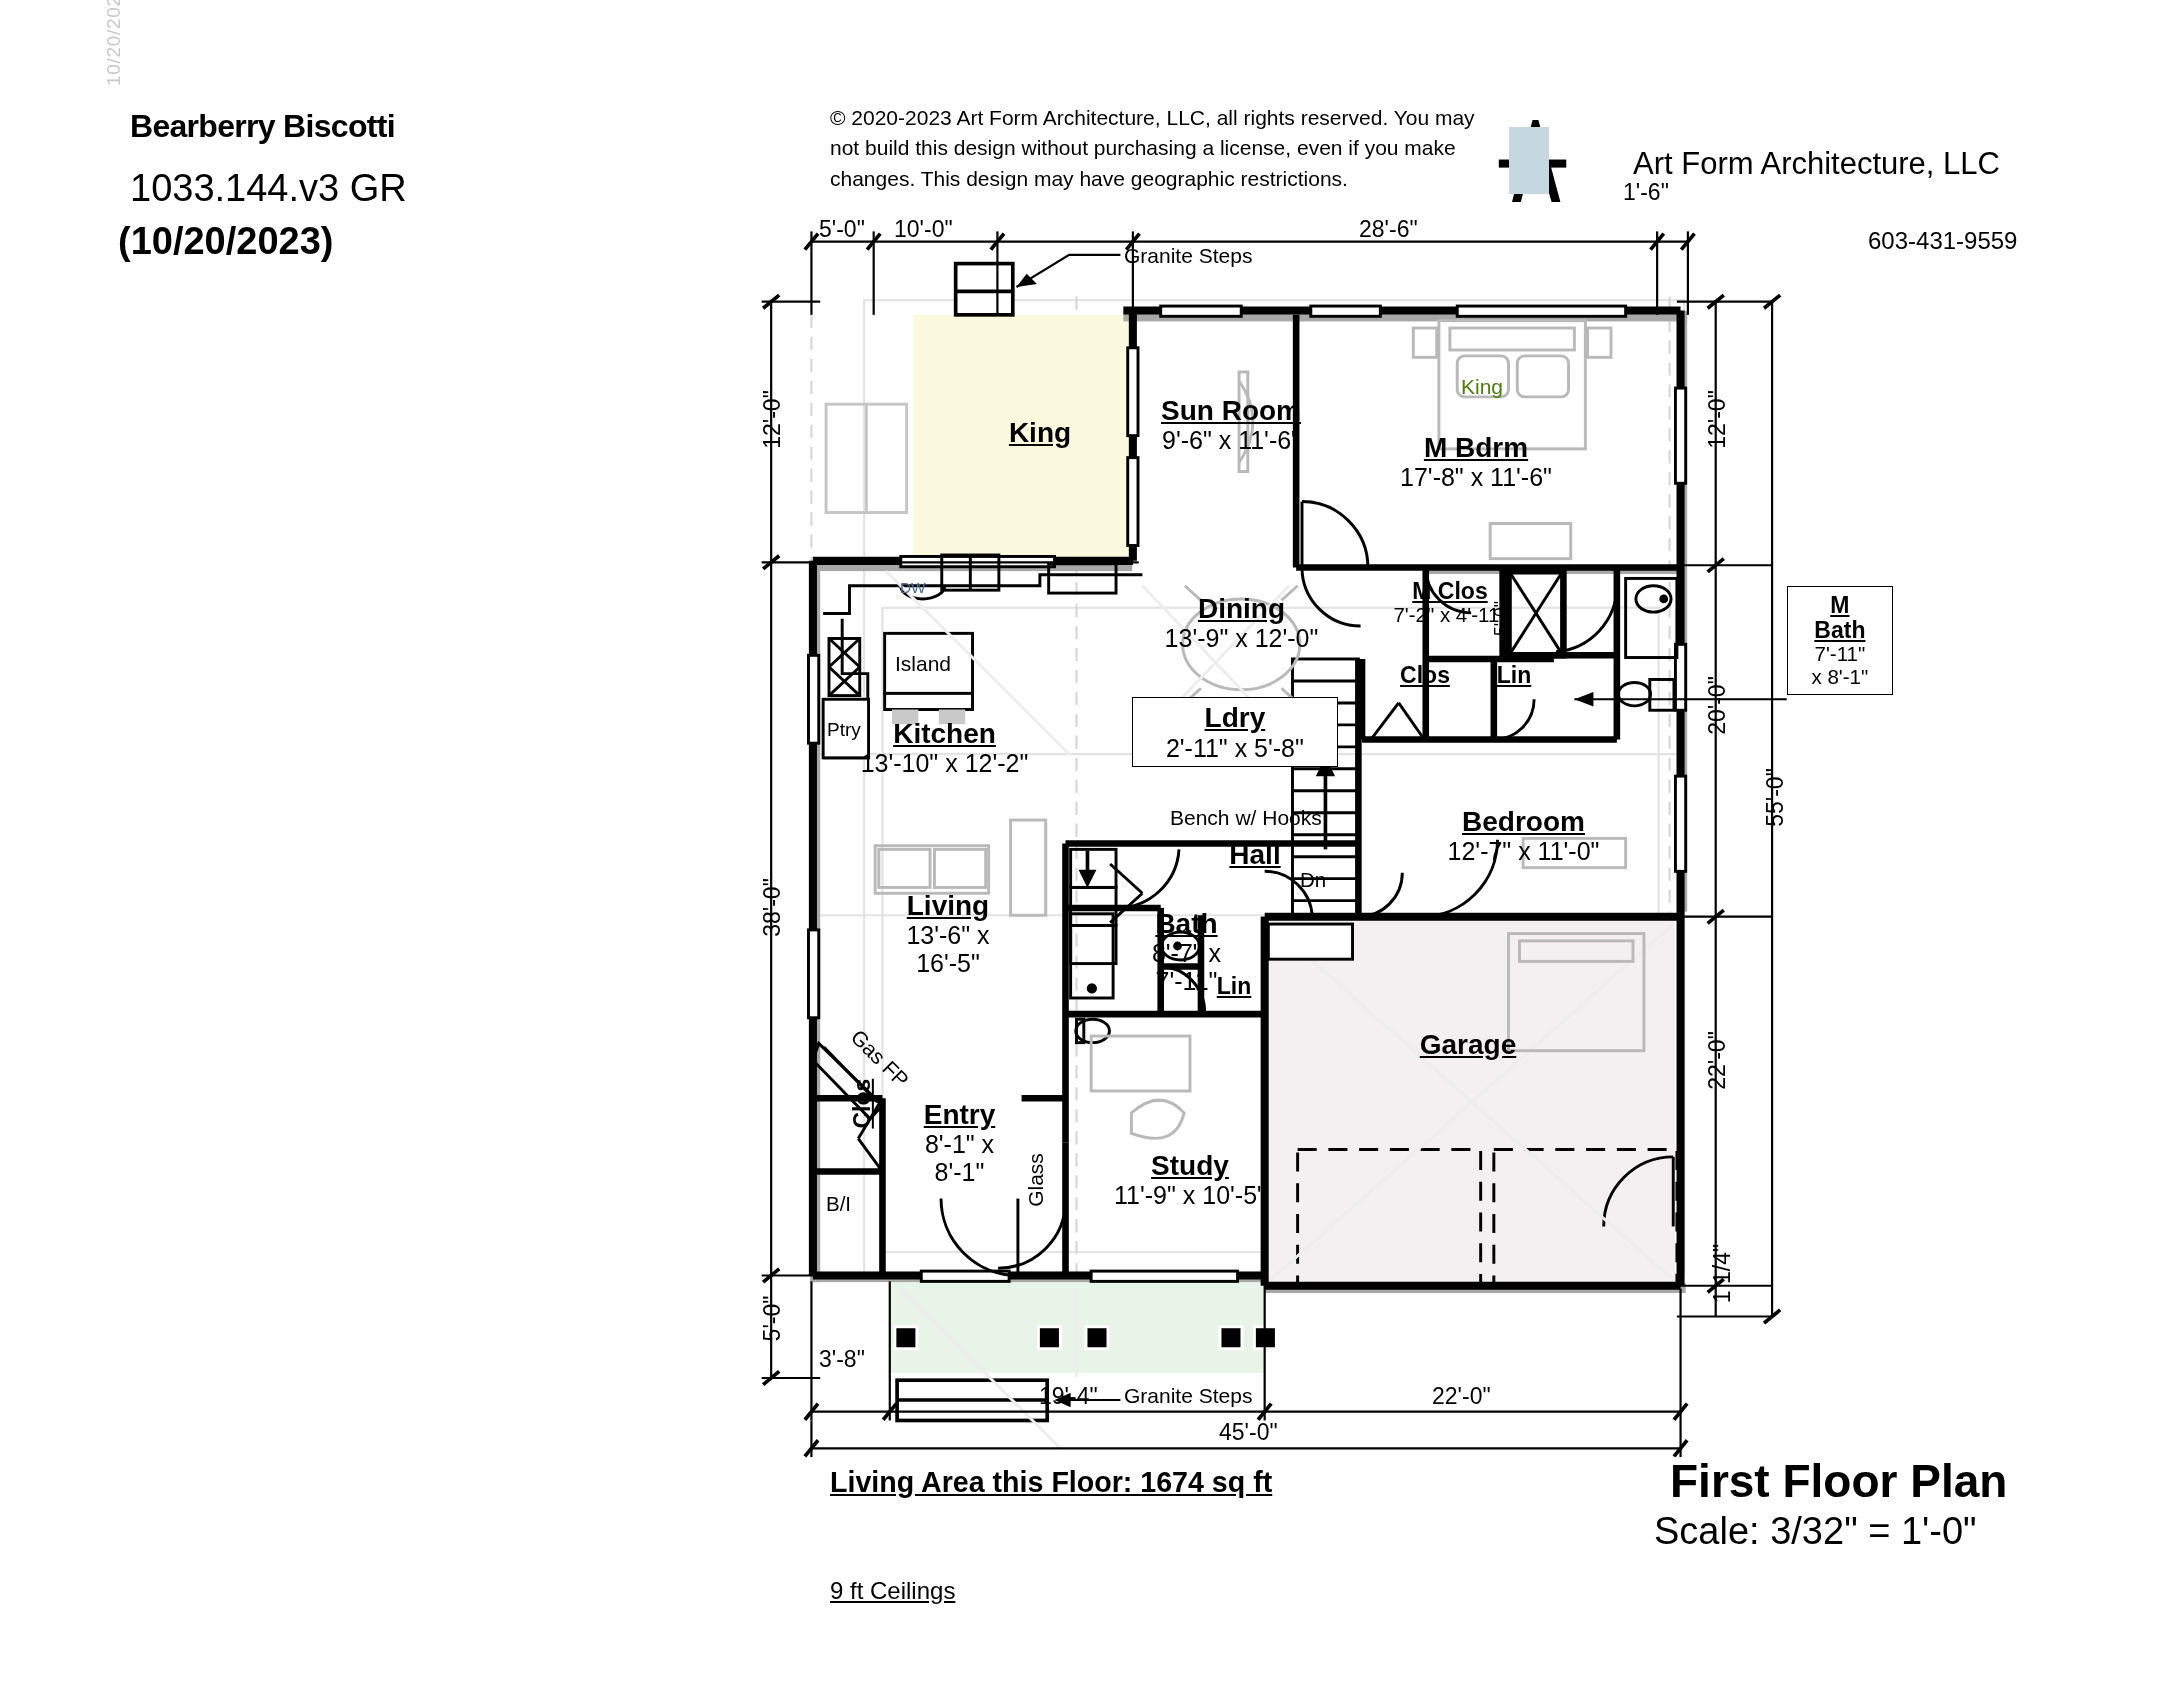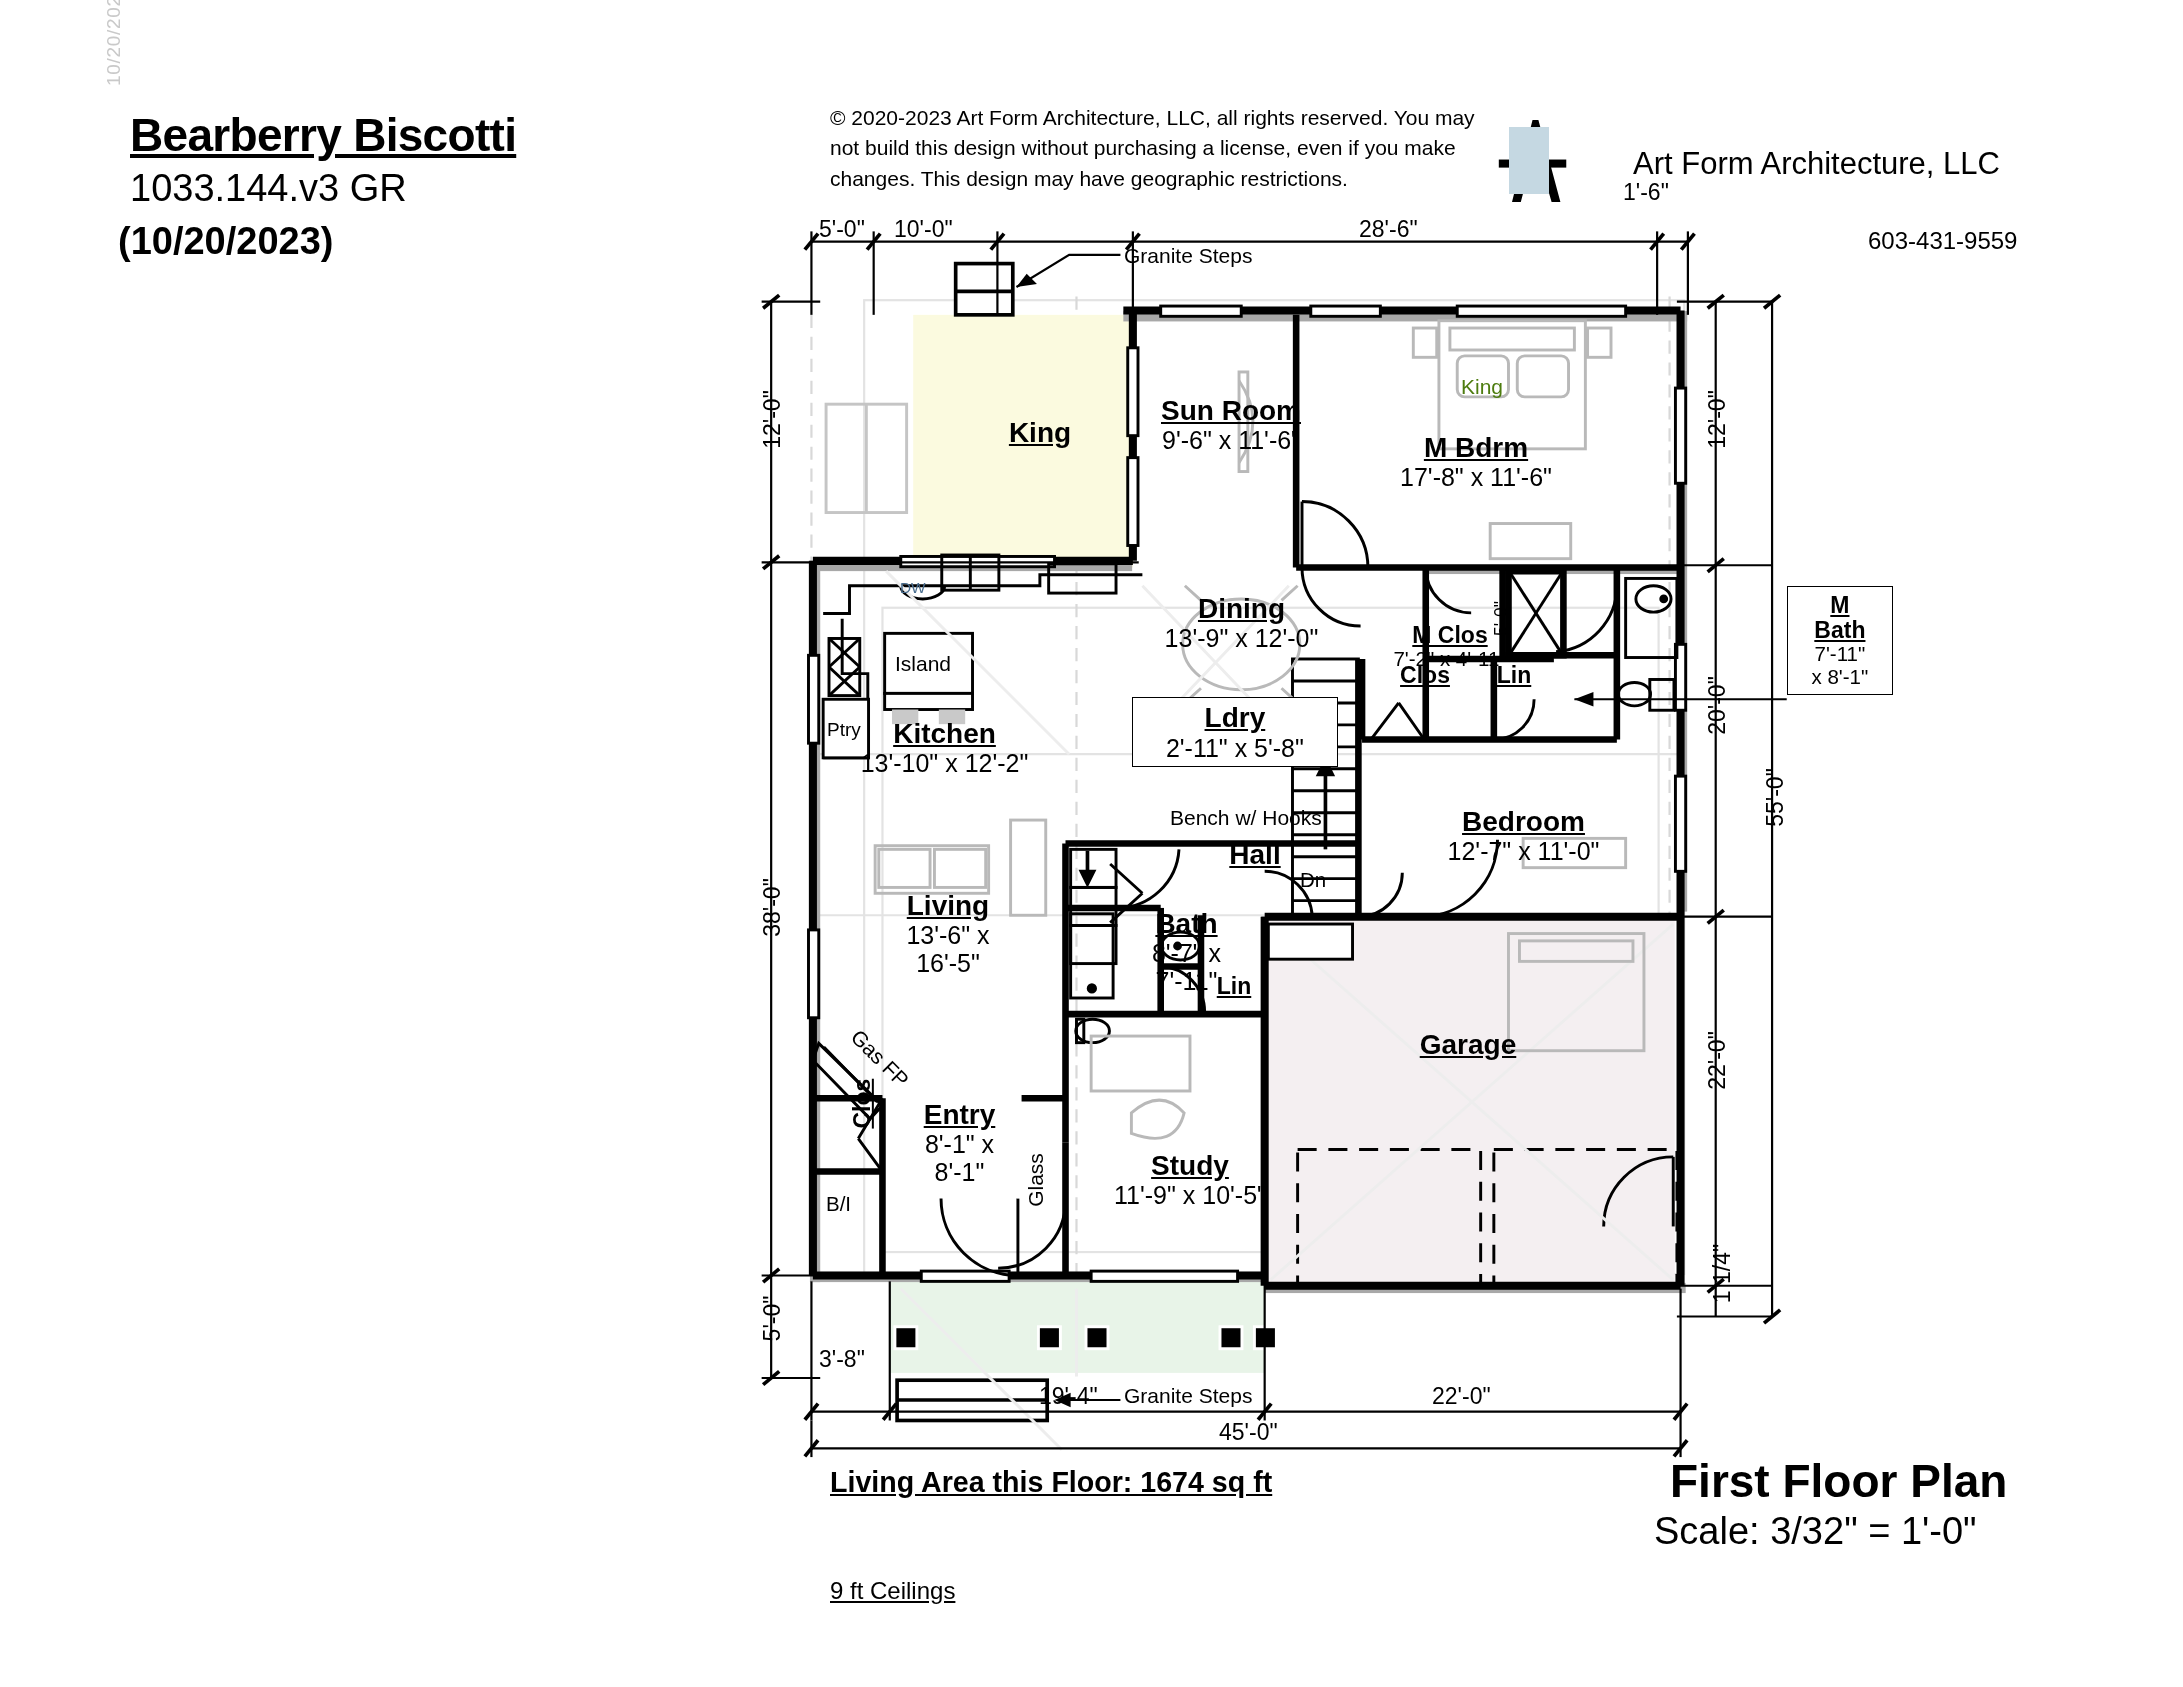--- a/index.html
+++ b/index.html
@@ -3,22 +3,22 @@
 <meta charset="utf-8">
 <style>
   html,body{margin:0;padding:0;background:#fff;}
   body{width:2183px;height:1687px;position:relative;overflow:hidden;
        font-family:"Liberation Sans", sans-serif;color:#000;}
 
   
   #sheet-date{position:absolute;left:103px;top:86px;
       font-size:19px;color:#c9c9c9;letter-spacing:0.7px;
       transform:rotate(-90deg);transform-origin:left top;white-space:nowrap;}
-  #plan-name{position:absolute;left:130px;top:108px;font-size:46px;font-weight:bold;
-      letter-spacing:-0.7px;white-space:nowrap;text-decoration:underline;}
+  #plan-name{position:absolute;left:130px;top:108px;font-size:32px;font-weight:bold;
+      letter-spacing:-0.7px;white-space:nowrap;}
   #plan-number{position:absolute;left:130px;top:167px;font-size:38px;white-space:nowrap;}
   #plan-date{position:absolute;left:118px;top:220px;font-size:38px;white-space:nowrap;font-weight:bold;}
 
   
   #copyright{position:absolute;left:830px;top:103px;width:659px;
       font-size:21px;line-height:1.45;}
 
   
   #logo-mark{position:absolute;left:1490px;top:117px;width:88px;height:88px;}
   #logo-mark .sq{position:absolute;left:19px;top:10.3px;width:40px;height:67px;background:#c5d8e2;}
@@ -481,21 +481,21 @@
 <div class="rlabel" style="left:1381px;top:432px;width:190px;">
   <span class="rname">M Bdrm</span>
   <span class="rdim">17'-8" x 11'-6"</span>
 </div>
 
 <div class="rlabel" style="left:1150px;top:593px;width:183px;">
   <span class="rname">Dining</span>
   <span class="rdim">13'-9" x 12'-0"</span>
 </div>
 
-<div class="rlabel" style="left:1377px;top:579px;width:146px;margin-top:44px;">
+<div class="rlabel" style="left:1377px;top:579px;width:146px;">
   <span class="small-name">M Clos</span>
   <span class="small-dim">7'-2" x 4'-11"</span>
 </div>
 
 <div class="boxlabel" style="left:1787px;top:586px;width:95px;padding:5.9px 4.4px;">
   <span class="small-name">M</span>
   <span class="small-name">Bath</span>
   <span class="small-dim">7'-11"</span>
   <span class="small-dim">x 8'-1"</span>
 </div>

